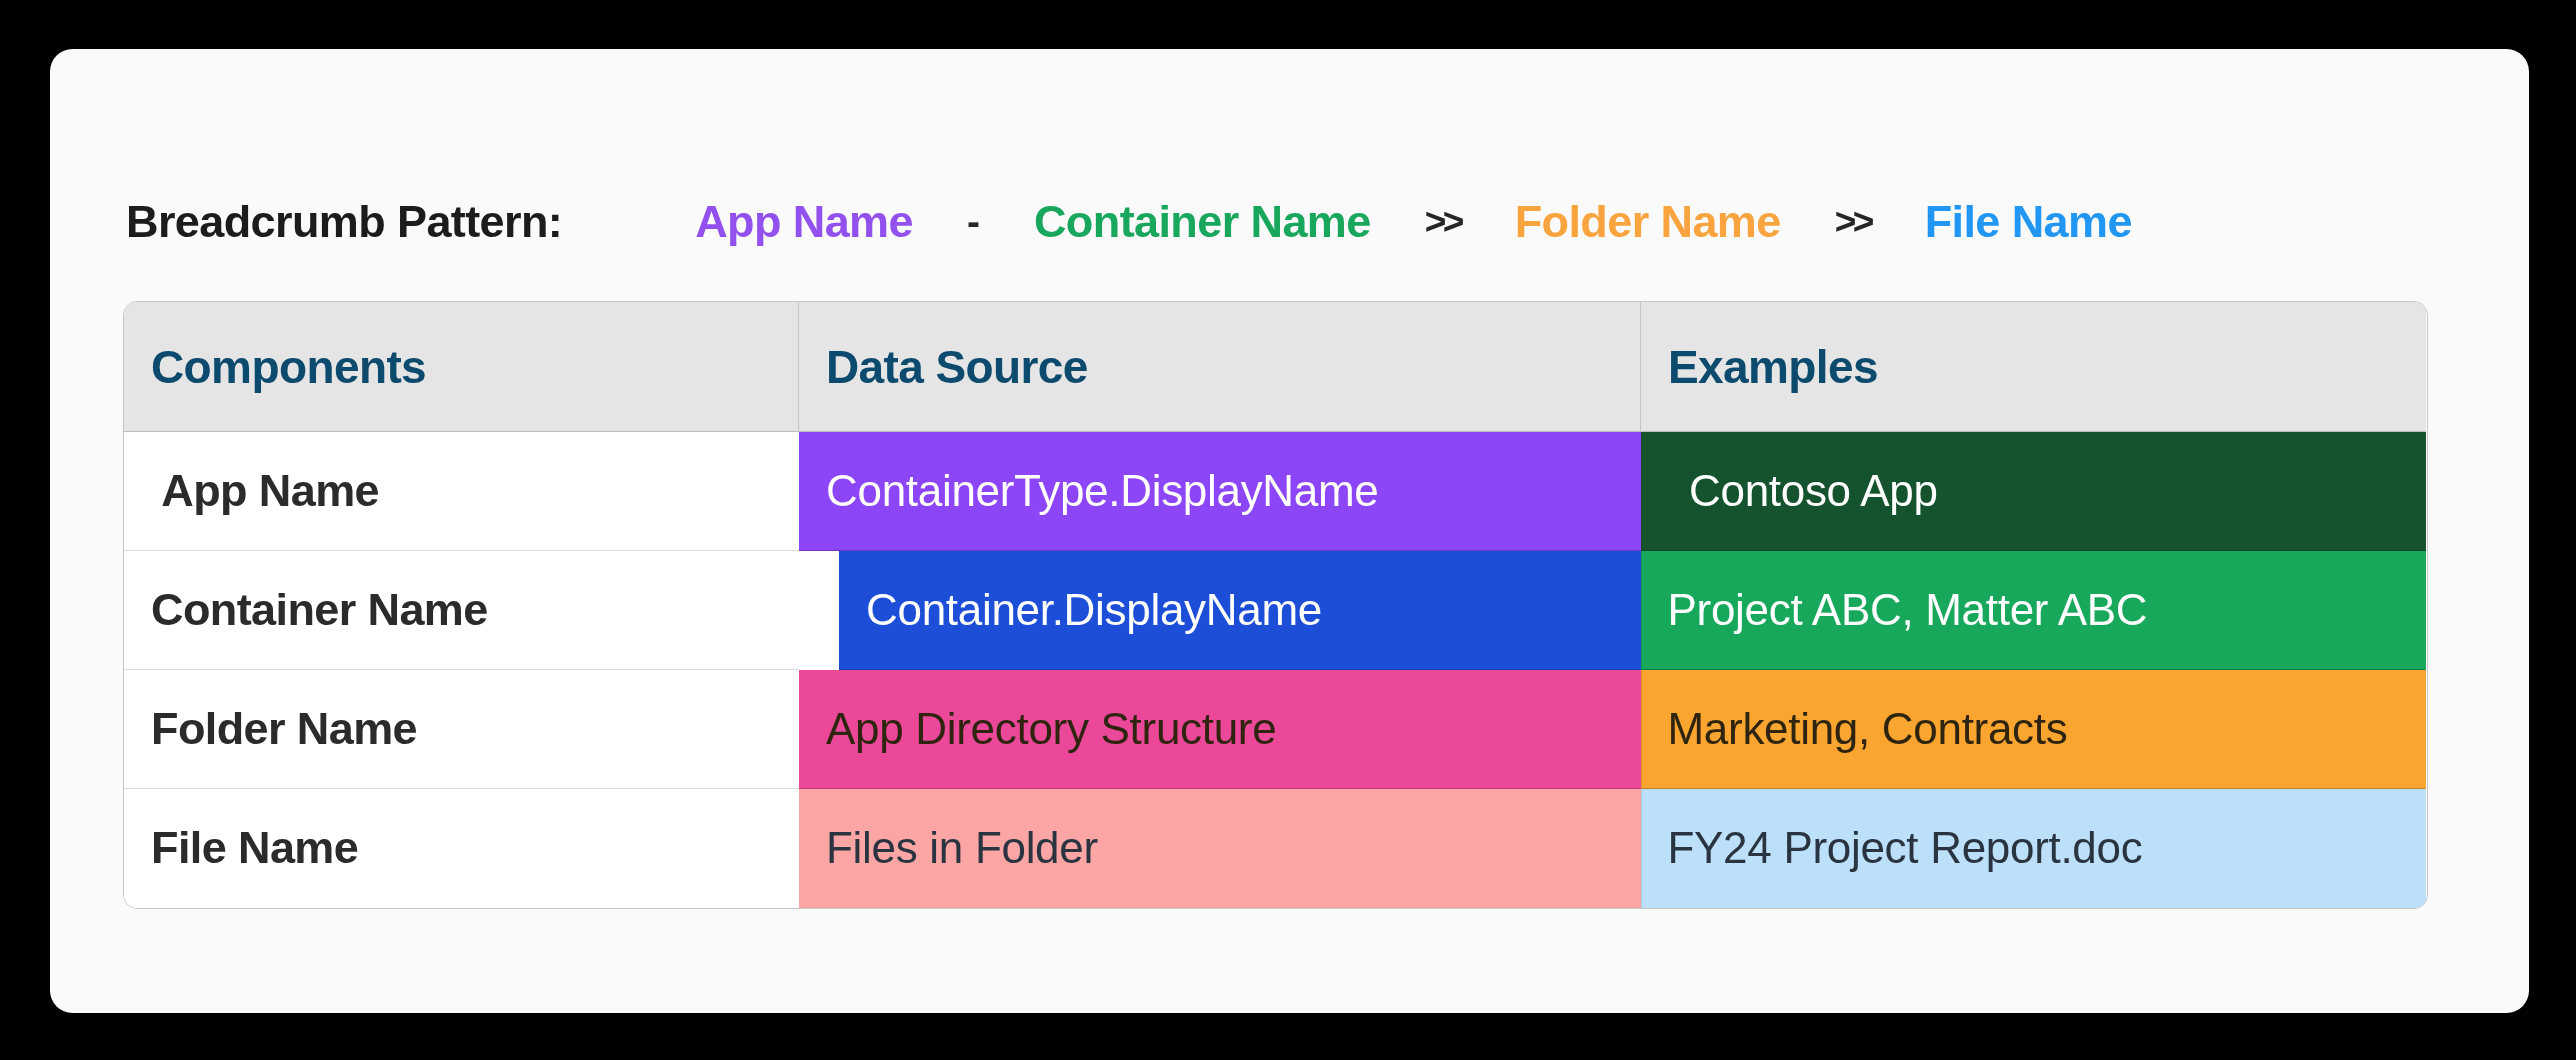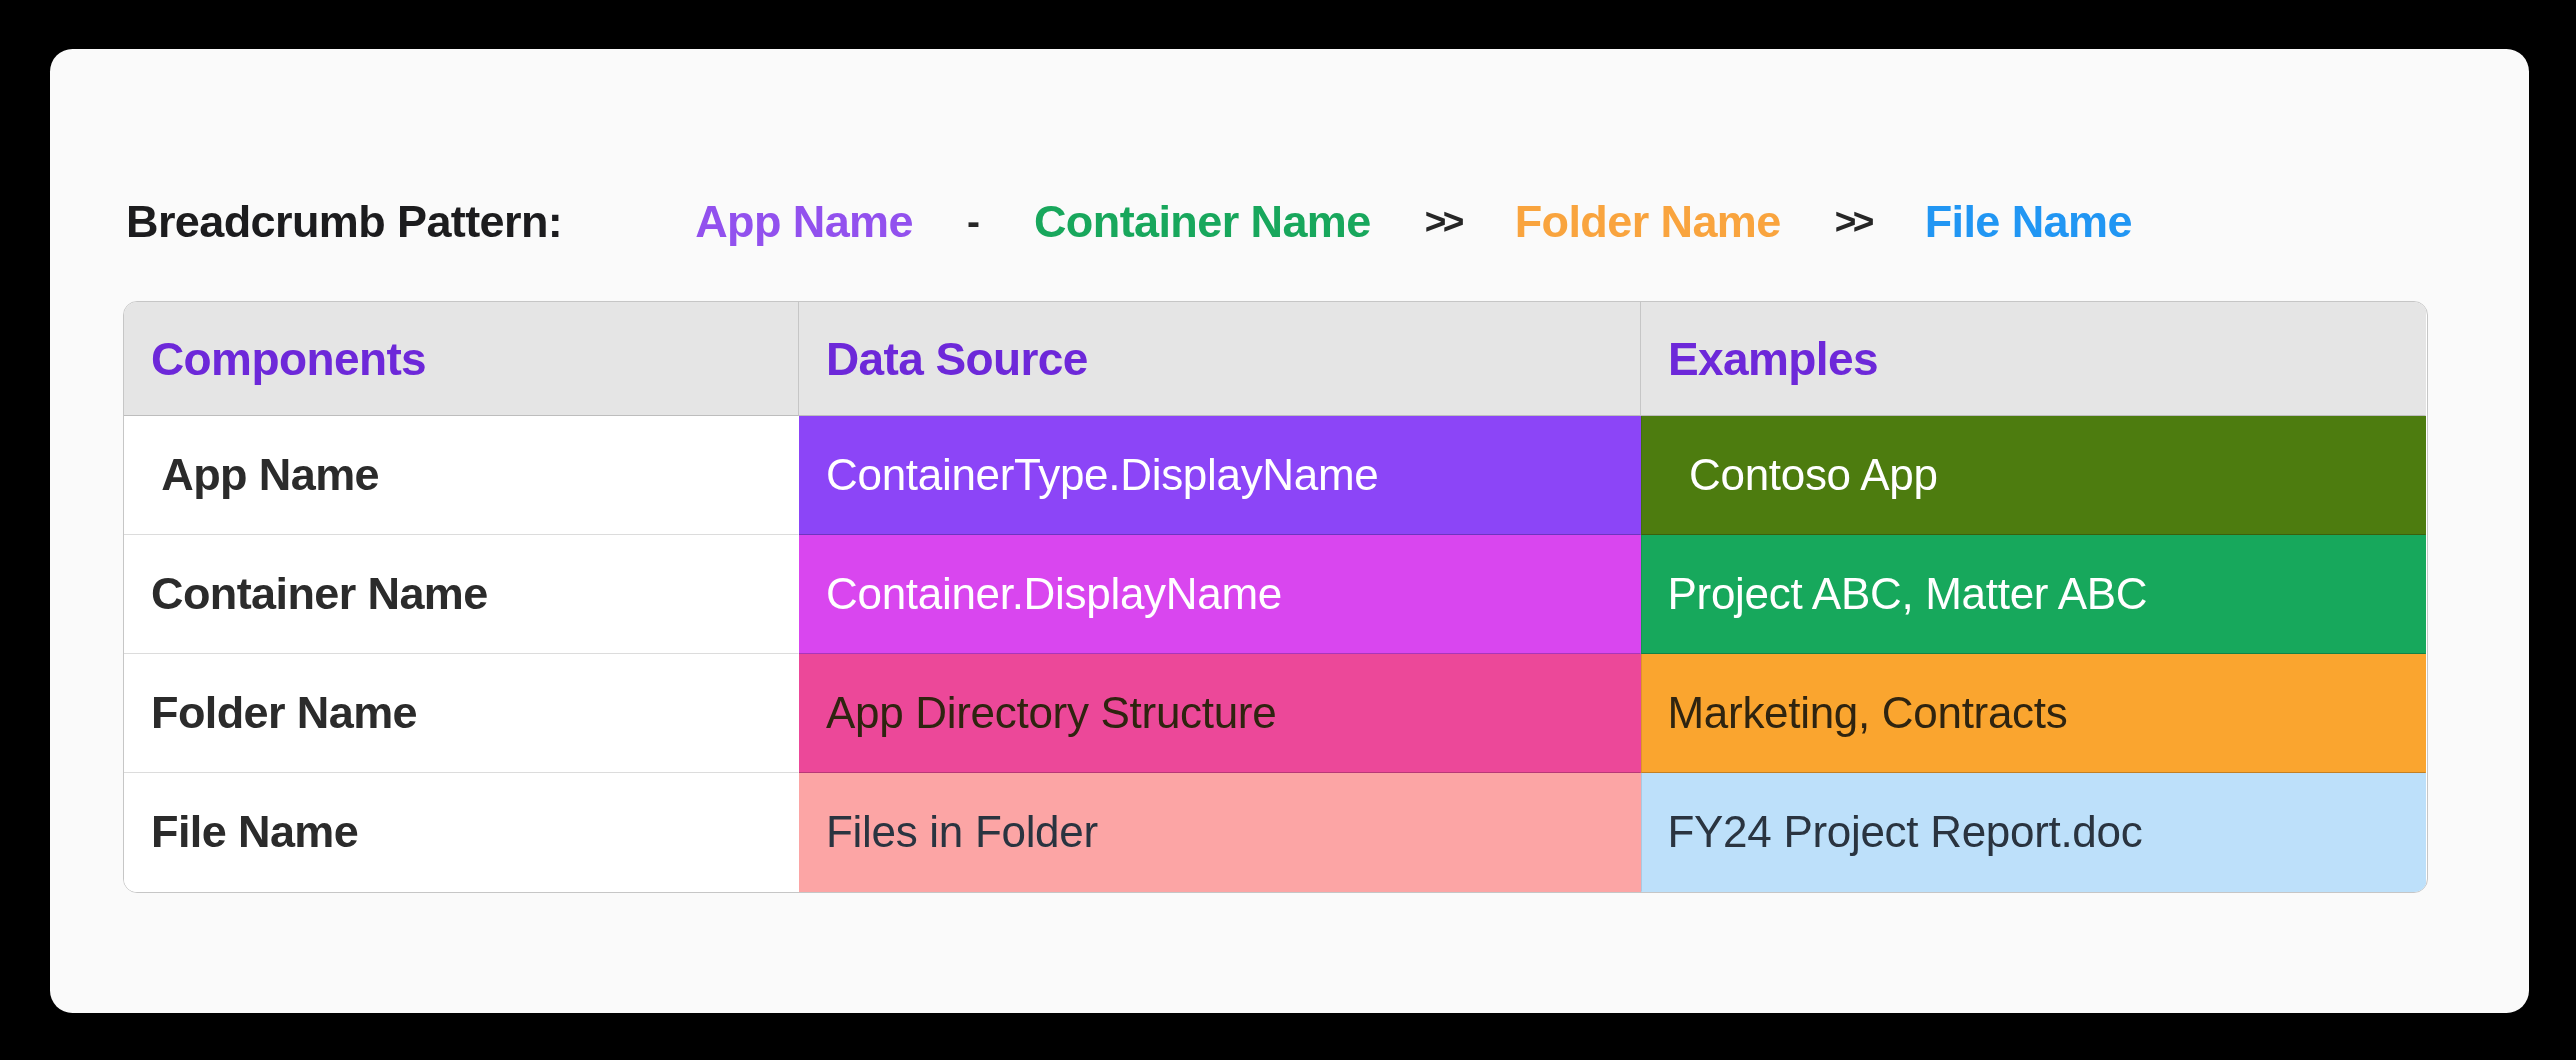--- a/index.html
+++ b/index.html
@@ -52,25 +52,25 @@
   }
   .cell{
     box-sizing:border-box;
     display:flex;align-items:center;
     padding-left:27px;
     height:119px;
     border-right:1.8px solid transparent;
     border-bottom:1.8px solid transparent;
   }
   .cell.head{
-    height:114px;
+    height:130px;
     background:#E5E5E5;
     border-right-color:#C6C6C6;
     border-bottom-color:#BDBDBD;
-    font-size:46px;font-weight:700;color:#6d28d9;
+    font-size:46px;font-weight:700;color:#0c4a6e;
     letter-spacing:-0.6px;
   }
   .cell.head:nth-child(3){border-right-color:transparent;}
   .cell.comp{
     background:#FFFFFF;
     font-size:45px;font-weight:700;color:#2B2B2B;
     letter-spacing:-0.6px;
     border-bottom-color:#DCDCDC;
     white-space:pre;
   }
@@ -101,24 +101,24 @@
 
   <div class="table-wrap">
     <div class="grid">
 
       <div class="cell head">Components</div>
       <div class="cell head">Data Source</div>
       <div class="cell head">Examples</div>
 
       <div class="cell comp"> App Name</div>
       <div class="cell colored" style="background-color: rgb(140, 69, 247); color: rgb(255, 255, 255);">ContainerType.DisplayName</div>
-      <div class="cell colored ex" style="background-color: #4d7c0f; color: rgb(255, 255, 255); padding-left: 47px;">Contoso App</div>
+      <div class="cell colored ex" style="background-color: #14532d; color: rgb(255, 255, 255); padding-left: 47px;">Contoso App</div>
 
       <div class="cell comp">Container Name</div>
-      <div class="cell colored" style="background-color: #d946ef; color: rgb(255, 255, 255);">Container.DisplayName</div>
+      <div class="cell colored" style="background-color: #1d4ed8; color: rgb(255, 255, 255); margin-left: 40px;">Container.DisplayName</div>
       <div class="cell colored ex" style="background-color: rgb(23, 168, 92); color: rgb(255, 255, 255);">Project ABC, Matter ABC</div>
 
       <div class="cell comp">Folder Name</div>
       <div class="cell colored" style="background-color: #ec4899; color: rgb(47, 36, 16);">App Directory Structure</div>
       <div class="cell colored ex" style="background-color: rgb(250, 165, 47); color: rgb(47, 36, 16);">Marketing, Contracts</div>
 
       <div class="cell comp row-last-comp" style="border-bottom-color:transparent">File Name</div>
       <div class="cell colored" style="border-bottom-color: transparent; background-color: #fca5a5; color: rgb(42, 52, 64);">Files in Folder</div>
       <div class="cell colored ex" style="border-bottom-color: transparent; background-color: rgb(189, 224, 250); color: rgb(42, 52, 64);">FY24 Project Report.doc</div>
 

